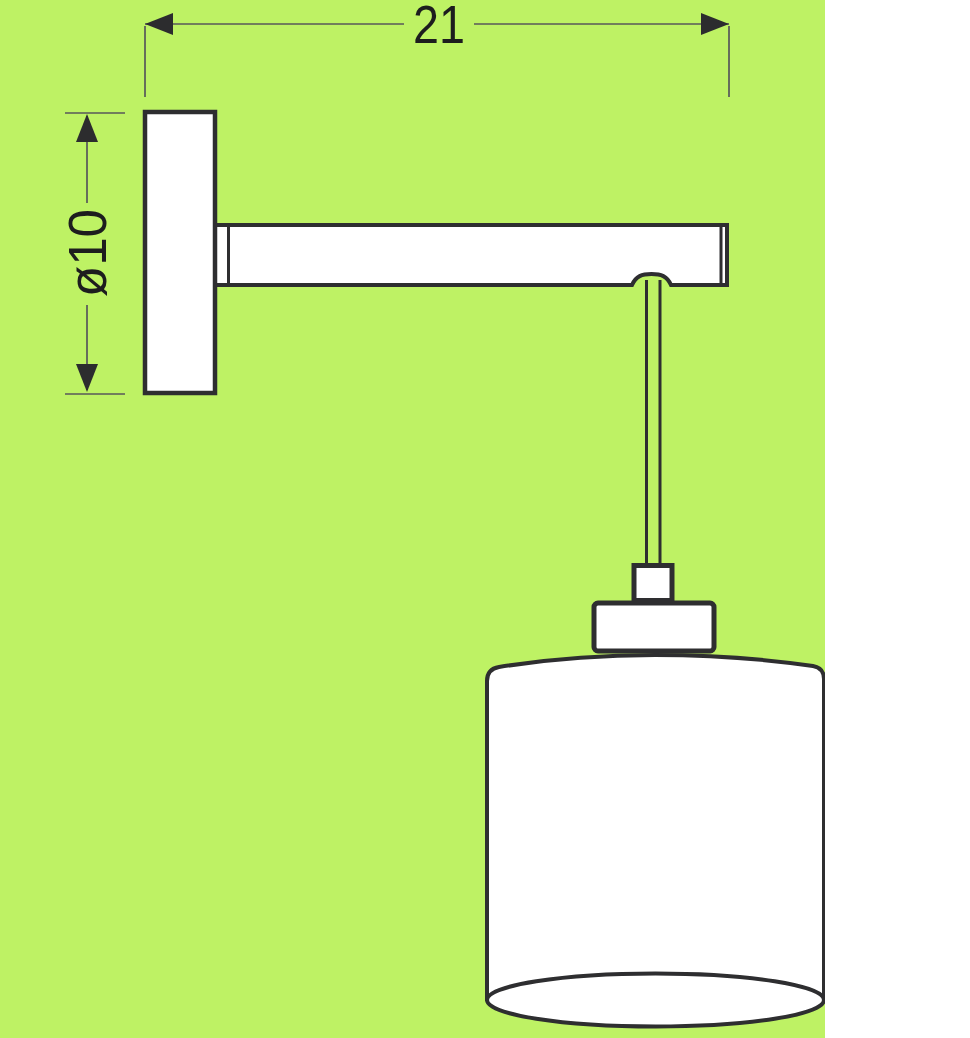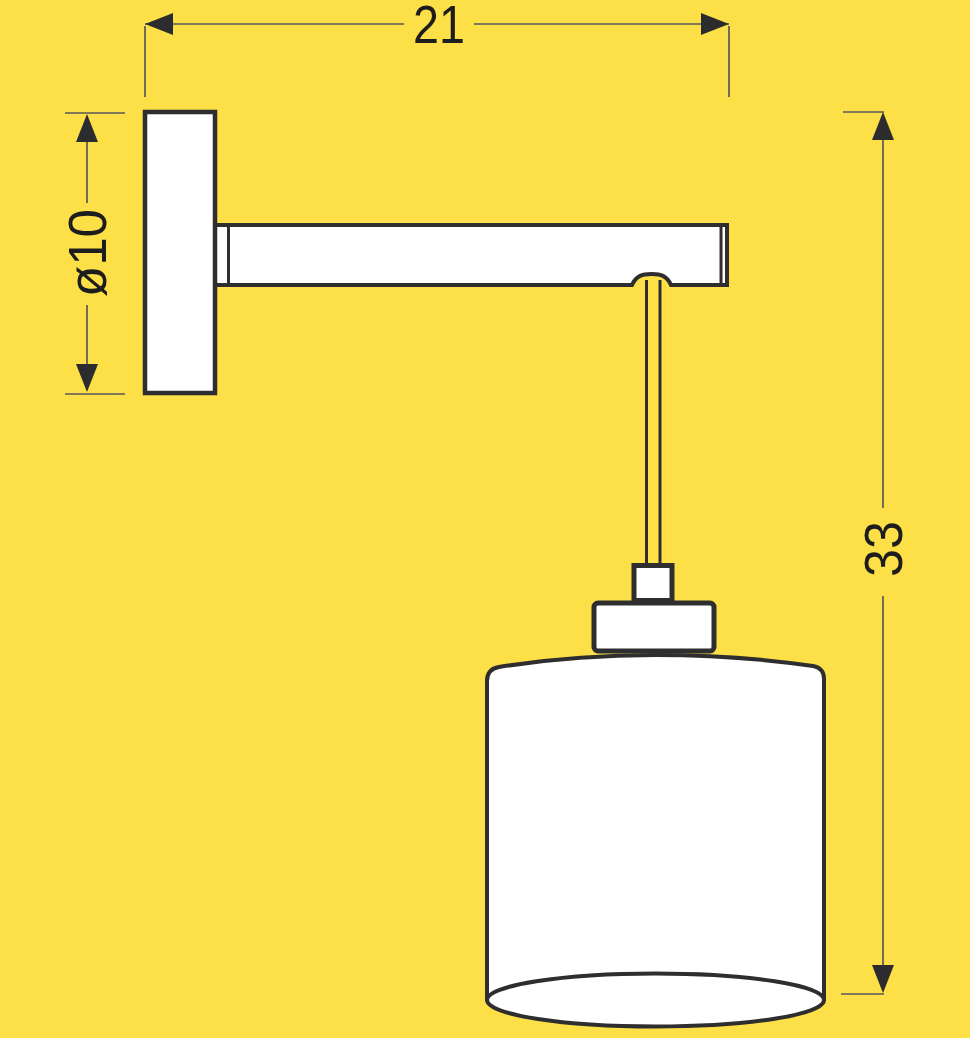--- a/index.html
+++ b/index.html
@@ -2,23 +2,23 @@
 <html><head>
 <meta charset="utf-8">
 <style>
   html, body {
     margin: 0;
     padding: 0;
     background: #ffffff;
   }
   .canvas {
     position: relative;
-    width: 970px;
+    width: 825px;
     height: 1038px;
-    background: #fde047;
+    background: #bef264;
     overflow: hidden;
   }
   svg {
     display: block;
   }
   svg text {
     font-family: "Liberation Sans", sans-serif;
     font-size: 54px;
     fill: #1d1d1e;
   }

